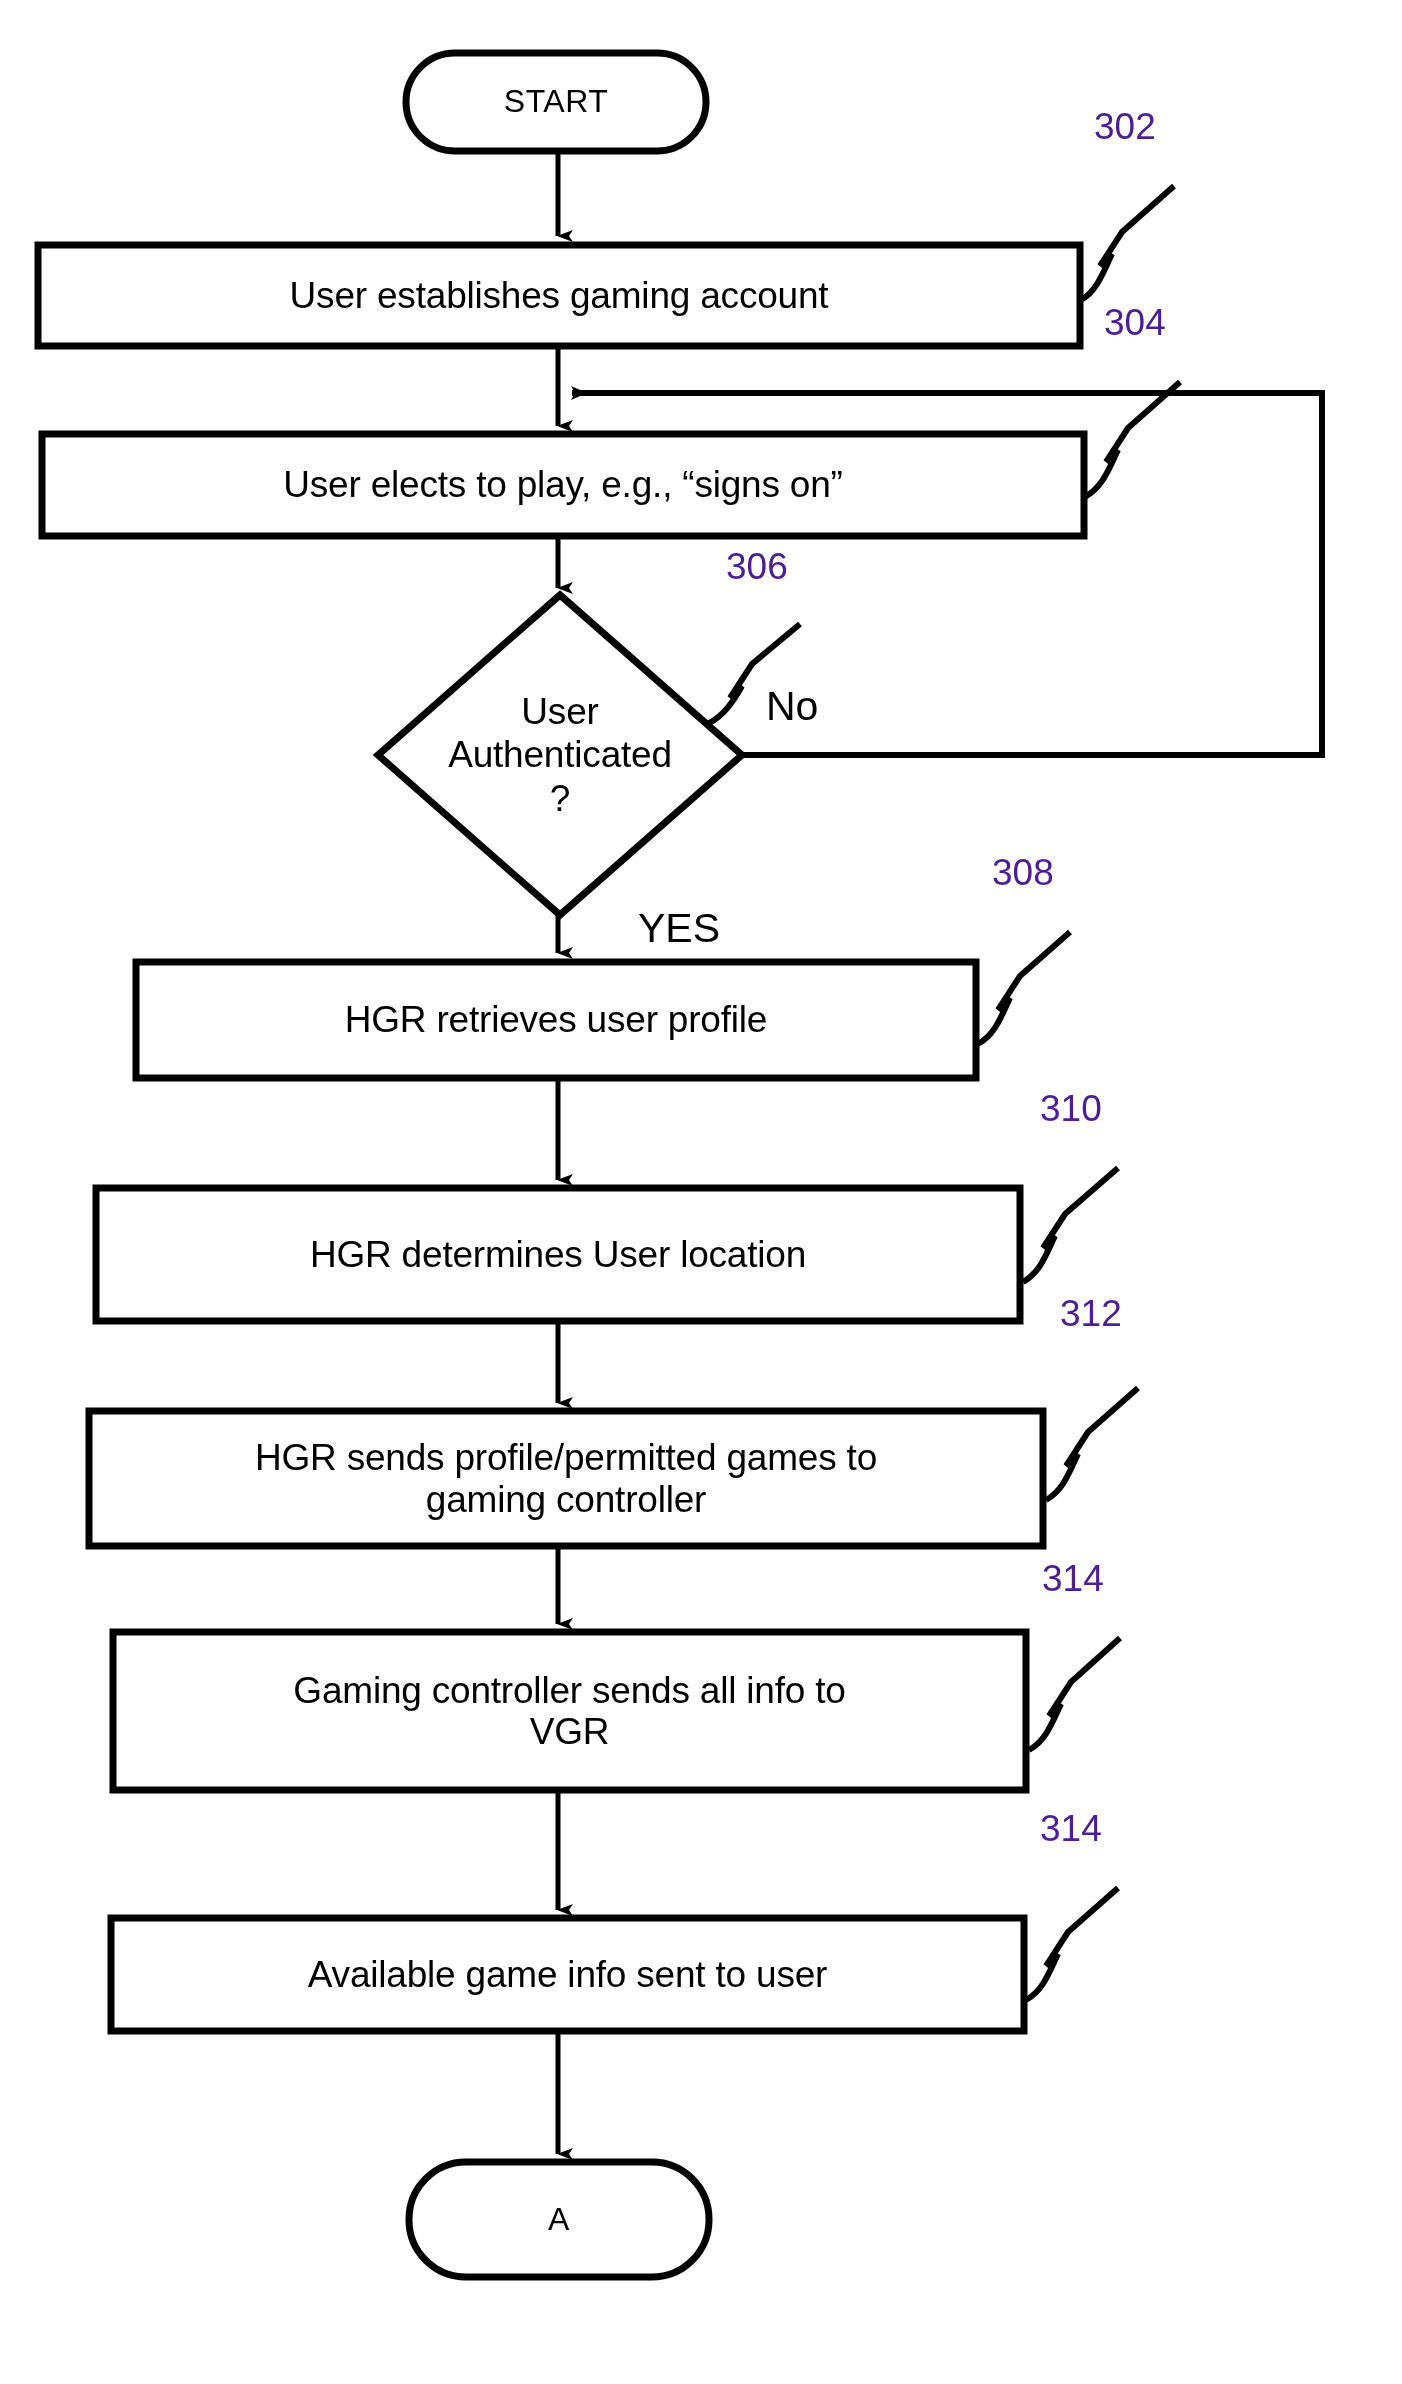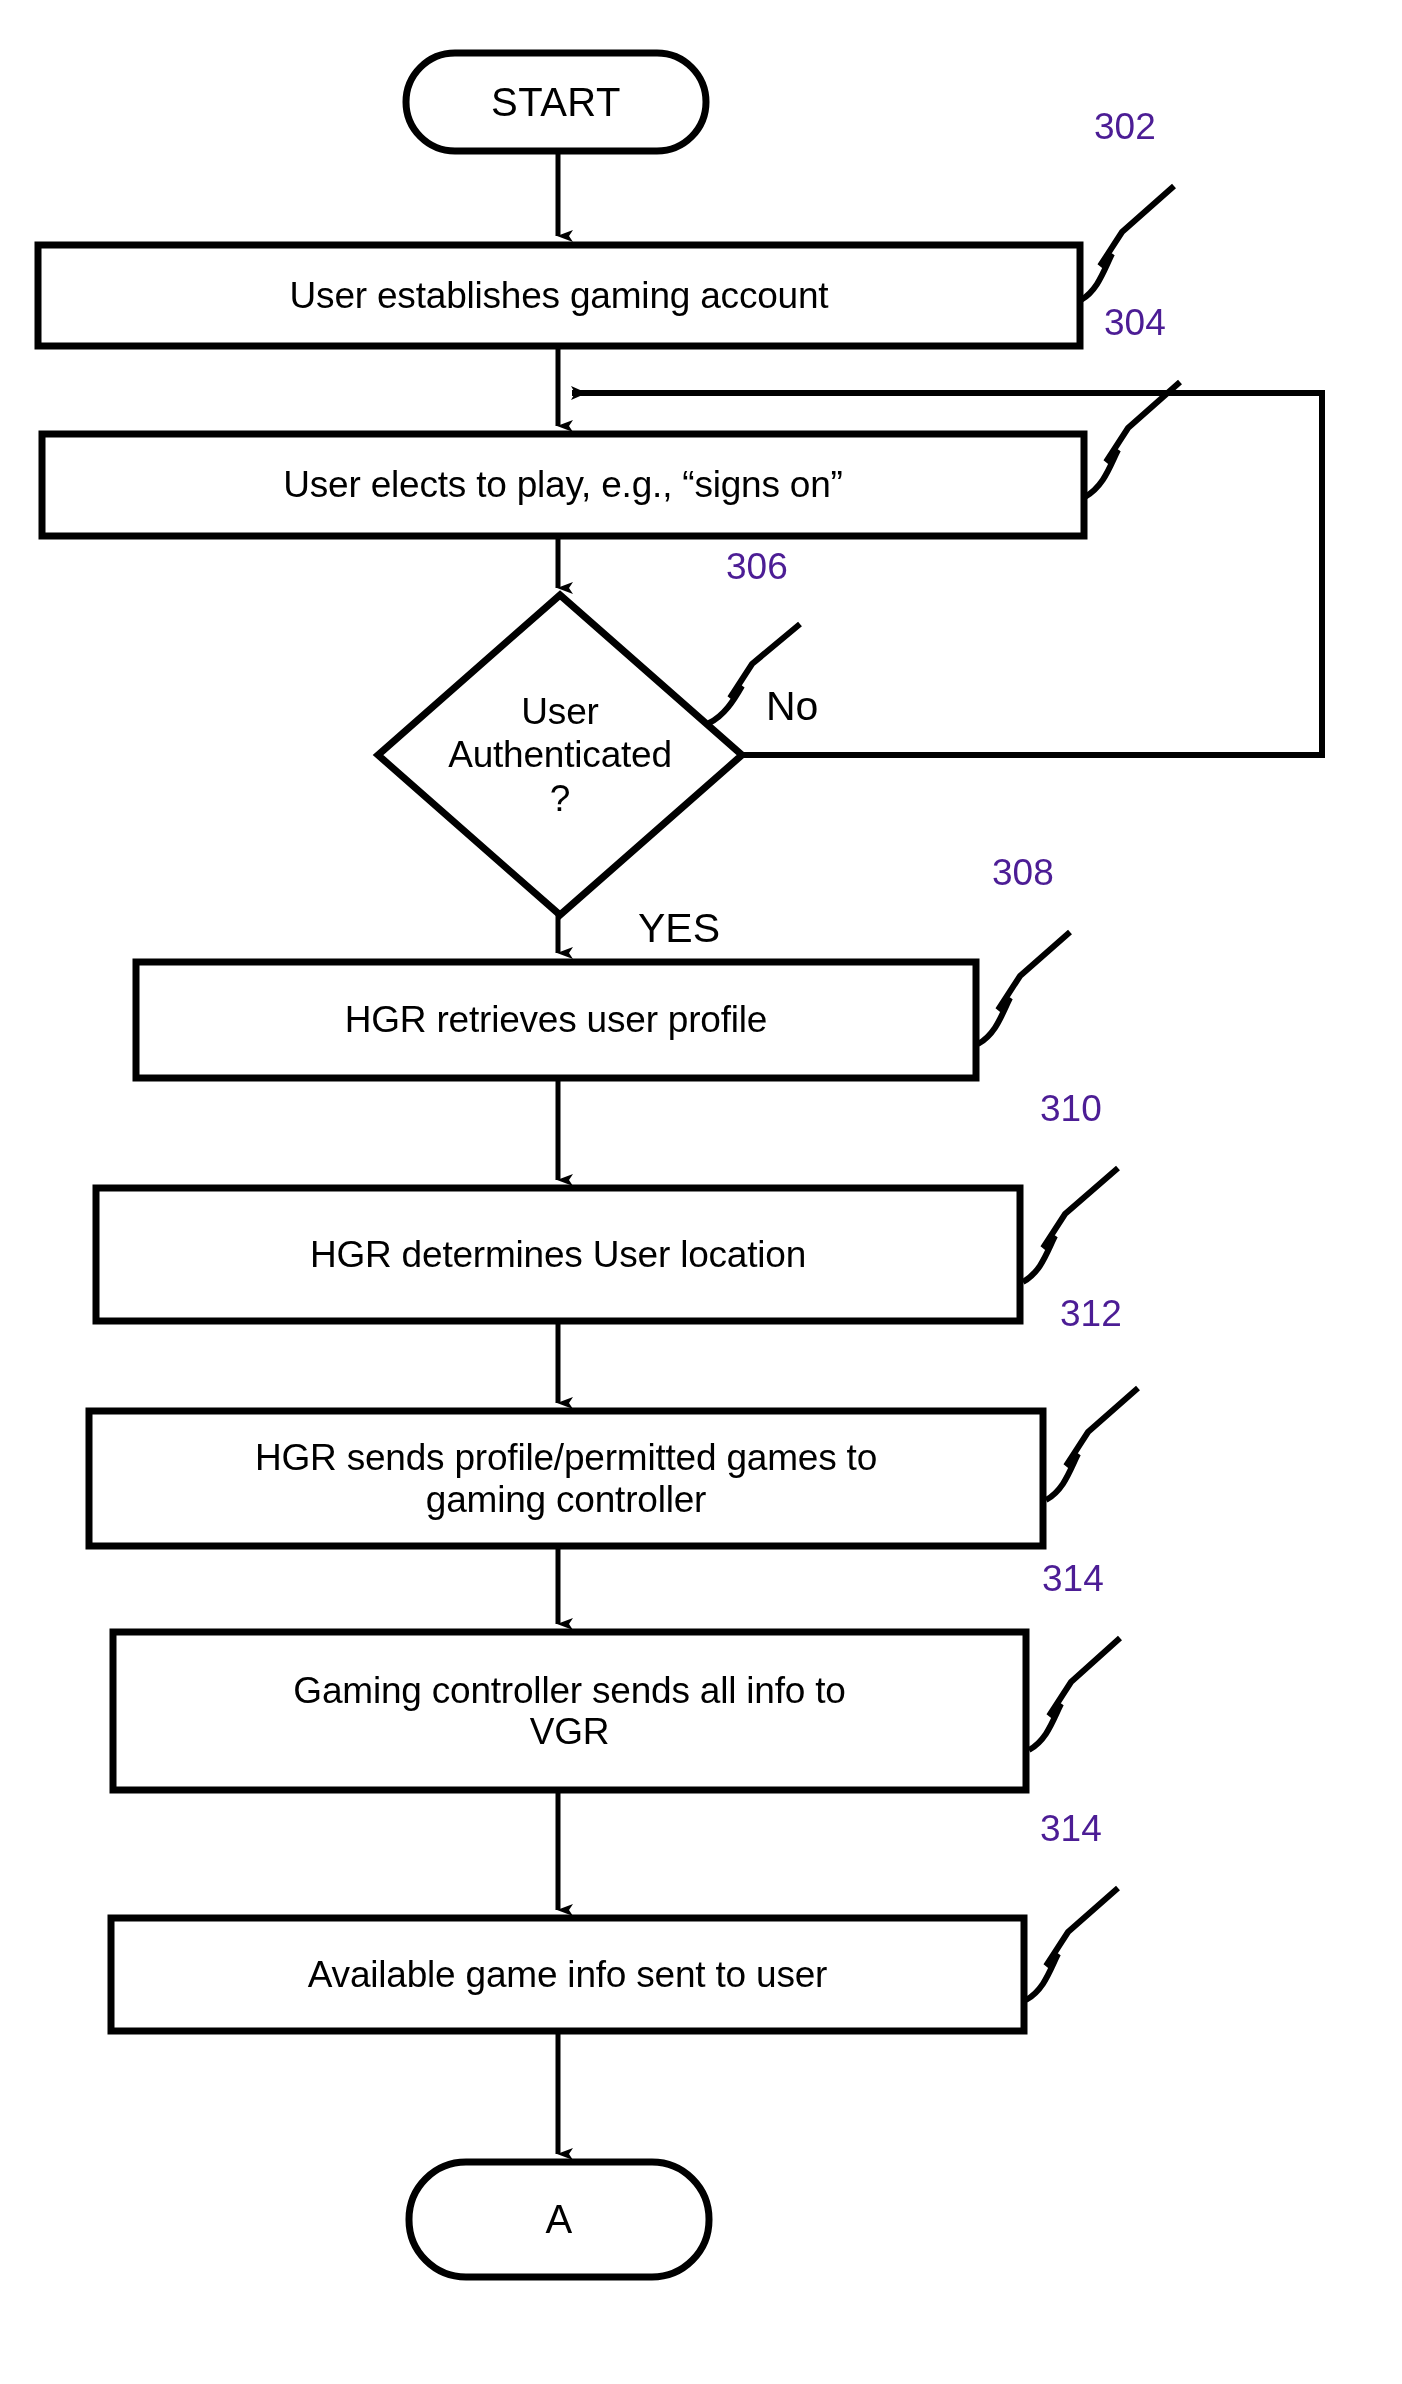--- a/index.html
+++ b/index.html
@@ -30,21 +30,21 @@
     text-align: center;
     color: #000000;
     font-family: "Liberation Sans", sans-serif;
     font-size: 37px;
     line-height: 1.12;
     letter-spacing: -0.2px;
     white-space: pre-line;
     pointer-events: none;
   }
   .term-label {
-    font-size: 40px;
+    font-size: 32px;
     letter-spacing: 0.5px;
   }
   .diamond-label {
     font-size: 37px;
     line-height: 1.18;
   }
   .ref-num {
     position: absolute;
     color: #4c1d95;
     font-family: "Liberation Sans", sans-serif;

